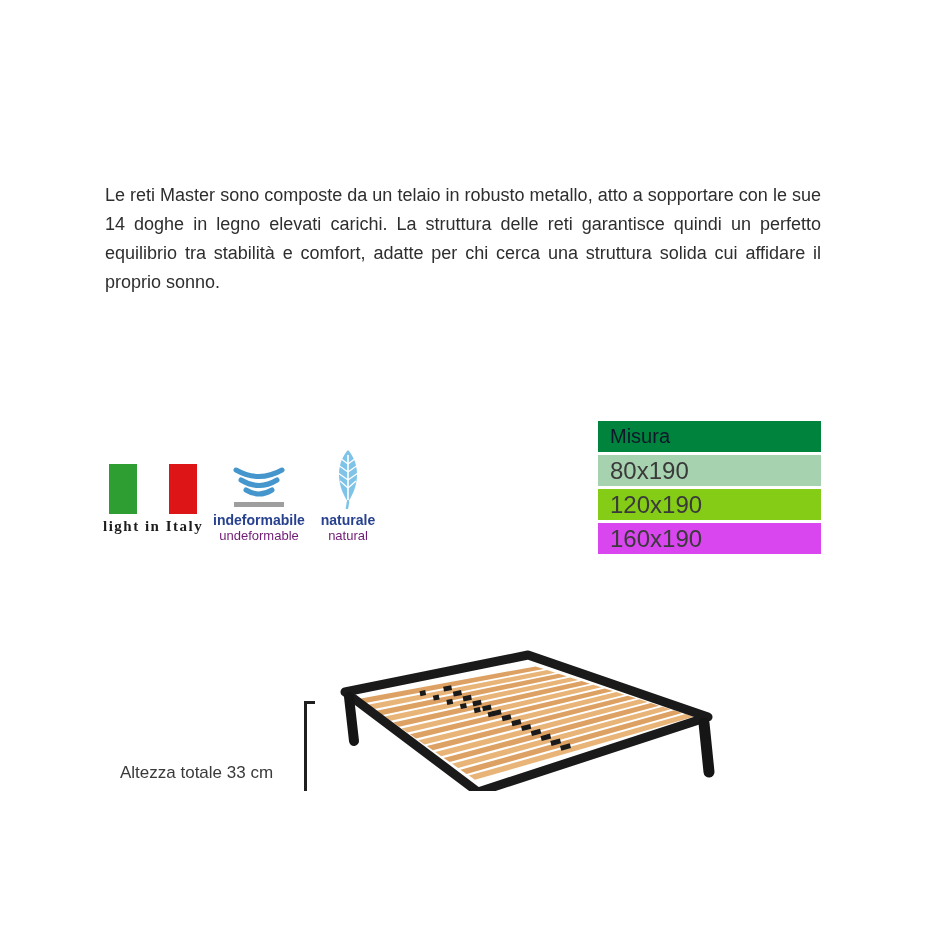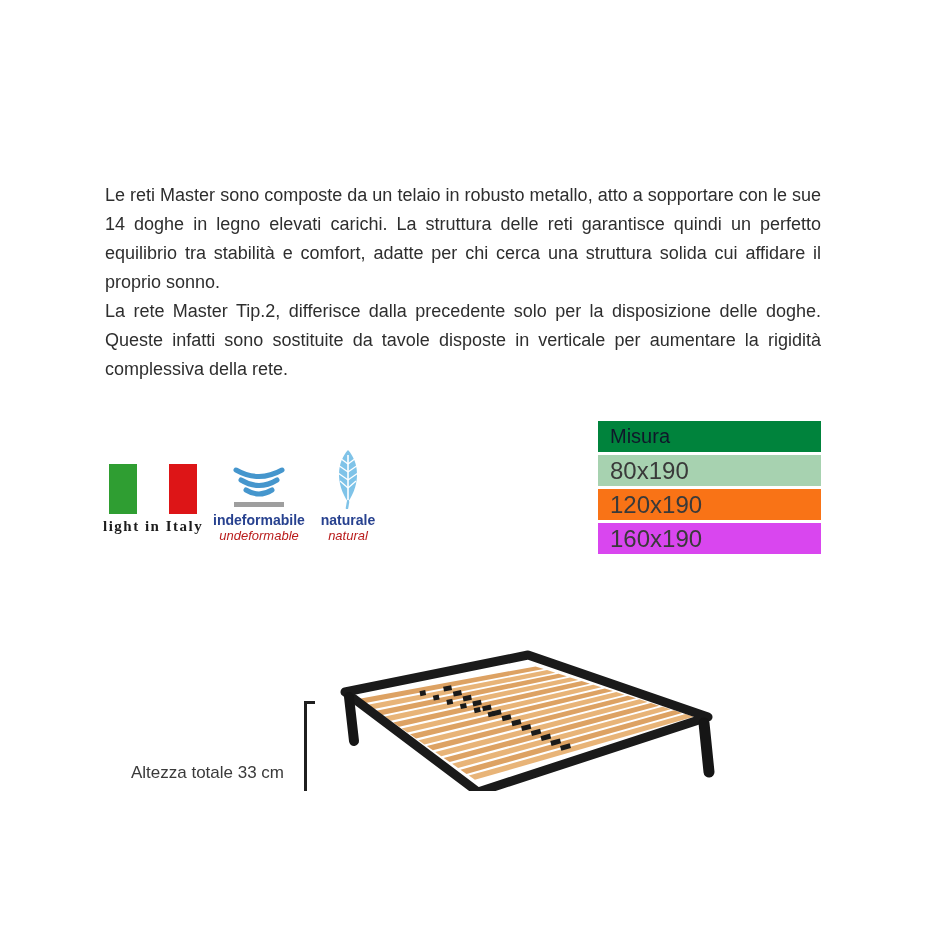--- a/index.html
+++ b/index.html
@@ -50,22 +50,22 @@
   .feature .icon-box {
     height: 60px; display: flex; align-items: flex-end; justify-content: center;
   }
   .feature .f-label {
     margin-top: 3px;
     font-size: 14px; font-weight: 600;
     color: #27418f;
     white-space: nowrap;
   }
   .feature .f-sublabel {
-    font-size: 13px; font-style: italic;
-    color: #b91c1c;
+    font-size: 13px; 
+    color: #701a75;
     white-space: nowrap;
   }
   #feature-indeformabile { left: 204px; }
   #feature-naturale     { left: 293px; }
   #feature-leggero      { left: 375px; }
 
   
   .sizes {
     position: absolute; left: 598px; top: 421px; width: 223px;
   }
@@ -97,31 +97,30 @@
     left: 500px; top: 807px; width: 11px; height: 57px;
     border-right: 3px solid #1f1f1f;
     border-top: 3px solid #1f1f1f;
     border-bottom: 3px solid #1f1f1f;
   }
   .dim-label {
     position: absolute;
     color: #3a3a3a; font-size: 17px;
     white-space: nowrap;
   }
-  #label-total { left: 120px; top: 763px; width: 175px; text-align: center; }
+  #label-total { left: 120px; top: 763px; width: 175px; text-align: left; }
   #label-piede { left: 534px; top: 822px; }
 </style>
 </head>
 <body>
 
 <div class="page">
 
   <section class="description">
     <p>Le reti Master sono composte da un telaio in robusto metallo, atto a sopportare con le sue 14 doghe in legno elevati carichi. La struttura delle reti garantisce quindi un perfetto equilibrio tra stabilità e comfort, adatte per chi cerca una struttura solida cui affidare il proprio sonno.</p>
-    <p>La rete Master Tip.2, differisce dalla precedente solo per la disposizione delle doghe. Queste infatti sono sostituite da tavole disposte in verticale per aumentare la rigidità complessiva della rete.</p>
   </section>
 
   <div class="made-in-italy">
     <div class="flag">
       <span class="band green" id="flag-green" style="background: rgb(47, 158, 50);"></span>
       <span class="band red" id="flag-red" style="background: rgb(221, 21, 23);"></span>
     </div>
     <div class="mii-label">light in Italy</div>
   </div>
 
@@ -157,21 +156,21 @@
       </svg>
     </div>
     <div class="f-label">naturale</div>
     <div class="f-sublabel">natural</div>
   </div>
 
 
   <section class="sizes">
     <div class="hdr" id="sizes-header" style="background: rgb(0, 131, 60);">Misura</div>
     <div class="row" id="size-row-0" style="background: rgb(167, 210, 176);">80x190</div>
-    <div class="row" id="size-row-1" style="background: #f97316;">120x190</div>
+    <div class="row" id="size-row-1" style="background: #84cc16;">120x190</div>
     <div class="row" id="size-row-2" style="background: #d946ef;">160x190</div>
   </section>
 
   <div class="bed-wrap">
     <svg id="bed-svg" width="460" height="250" viewBox="0 0 460 250">
       <g id="bed-slats">
           <polygon points="184.9,139.825 403.75,76.65 395.505,74.031 178.886,135.6055" fill="#e8b478"></polygon>
           <polygon points="176.4857142857143,133.92142857142858 392.2142857142857,72.98571428571428 383.9692857142857,70.36671428571428 170.47171428571428,129.70192857142857" fill="#dda263"></polygon>
           <polygon points="168.07142857142858,128.01785714285714 380.67857142857144,69.32142857142857 372.43357142857144,66.70242857142857 162.05742857142857,123.79835714285714" fill="#e8b478"></polygon>
           <polygon points="159.65714285714284,122.11428571428571 369.14285714285717,65.65714285714286 360.89785714285716,63.03814285714286 153.64314285714286,117.89478571428572" fill="#dda263"></polygon>

